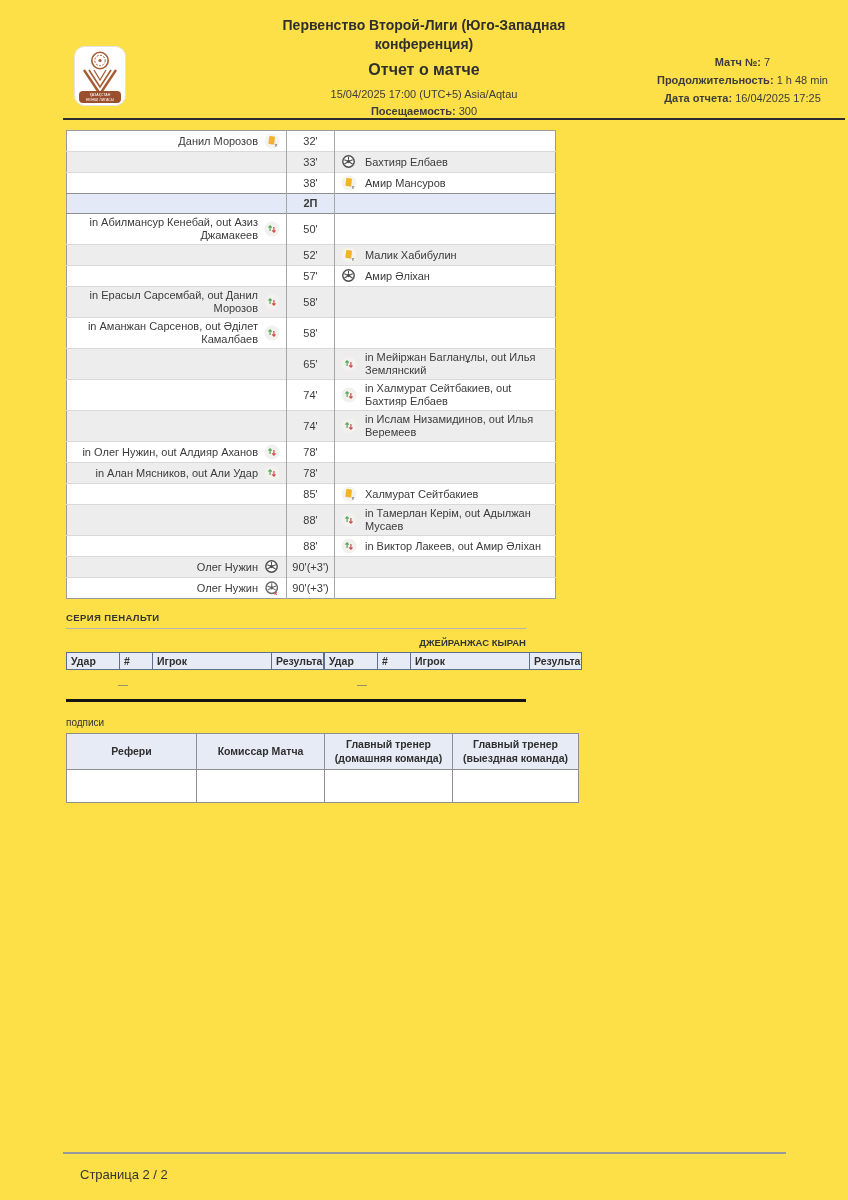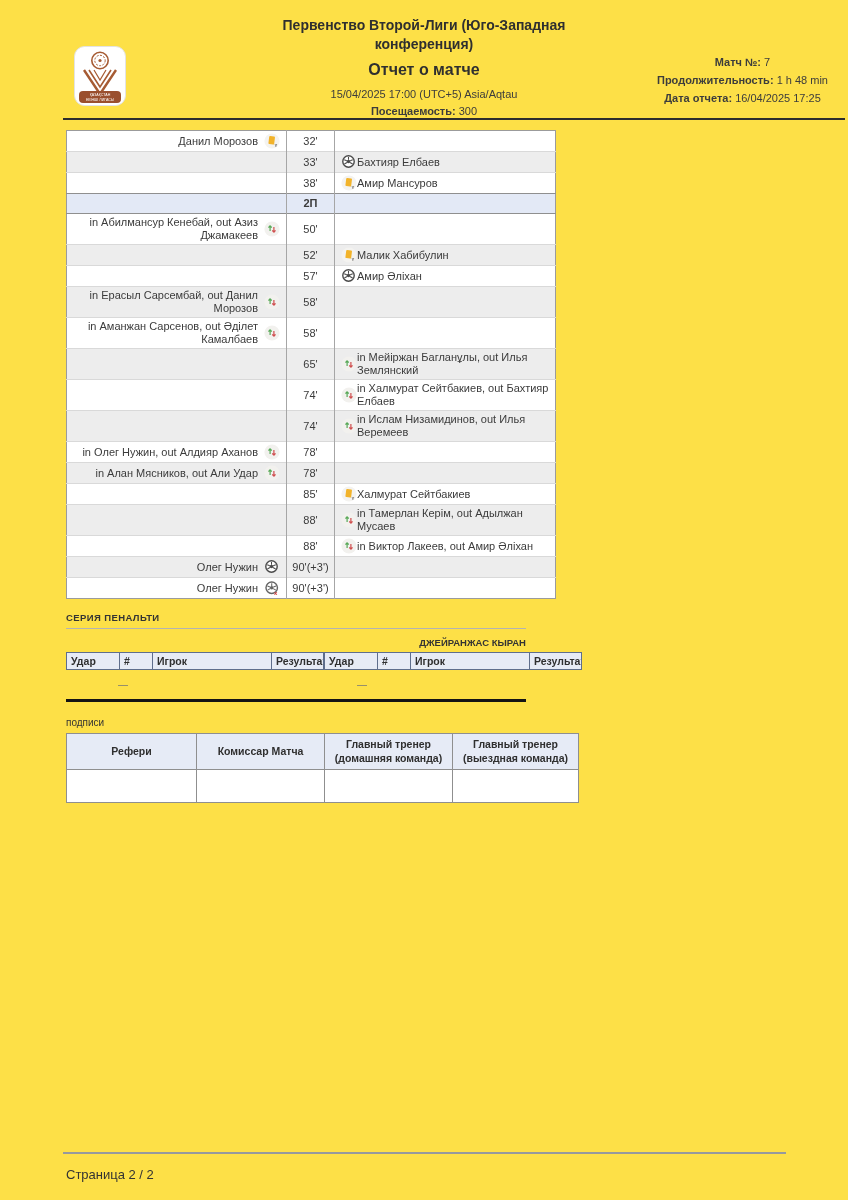--- a/index.html
+++ b/index.html
@@ -25,21 +25,21 @@
   .events-table tr:first-child{border-top:0;}
   .events-table{border:1px solid #9b9b9b;}
   .c-left{width:207px;text-align:right;}
   .c-time{width:45px;text-align:center;border-left:1px solid #a6a6a6 !important;border-right:1px solid #a6a6a6 !important;padding:2px 1px !important;}
   .c-right{width:208px;text-align:left;}
   tr.period-row{background:#e3e9f6;border-top:1px solid #8f8f8f;border-bottom:1px solid #8f8f8f;}
   tr.period-row .c-time{font-weight:bold;line-height:15px;}
   tr.row-alt{background:#ededed;}
   tr.row-plain{background:#ffffff;}
   .cell-h{display:flex;justify-content:flex-end;align-items:center;gap:6px;min-height:14px;}
-  .cell-a{display:flex;justify-content:flex-start;align-items:center;min-height:14px;}
+  .cell-a{display:flex;justify-content:flex-start;align-items:center;gap:8px;min-height:14px;}
   .evt-icon{flex:0 0 auto;display:inline-flex;width:16px;height:16px;}
   .evt-text{min-width:0;}
   
   .pen-section{margin:13px 0 0 66px;width:460px;}
   .pen-title{font-size:9.5px;font-weight:bold;letter-spacing:.4px;color:#333;padding-bottom:5px;border-bottom:1px solid #b3b3b3;}
   .pen-teams{display:flex;justify-content:flex-end;margin-top:8px;font-size:9.5px;font-weight:bold;color:#333;}
   .pen-tables{display:flex;justify-content:space-between;margin-top:4px;}
   .pen-table{border-collapse:collapse;table-layout:fixed;width:221px;font-size:11px;}
   .pen-table th{background:#e7ebf5;border:1px solid #5f6e8c;font-weight:bold;text-align:left;padding:2px 4px;overflow:hidden;white-space:nowrap;font-size:10.5px;color:#2f2f2f;}
   .pt-c1{width:44px;}.pt-c2{width:24px;}.pt-c3{width:110px;}.pt-c4{width:43px;}
@@ -49,21 +49,21 @@
   .thick-rule{margin-top:9px;height:3px;background:#141414;}
   
   .sig-section{margin:15px 0 0 66px;width:460px;}
   .sig-title{font-size:10px;color:#333;margin-bottom:5px;}
   .sig-table{border-collapse:collapse;table-layout:fixed;width:460px;}
   .sig-table th{background:#e6ebf6;border:1px solid #8f8f8f;font-weight:bold;font-size:10.5px;text-align:center;padding:4px 6px;line-height:1.3;color:#2f2f2f;}
   .sig-table td{border:1px solid #8f8f8f;height:30px;background:#fff;}
   .sg-c1{width:117px;}.sg-c2{width:115px;}.sg-c3{width:115px;}.sg-c4{width:113px;}
   
   .footer-rule{position:absolute;top:1152px;left:63px;width:723px;height:2px;background:#96999d;}
-  .footer-text{position:absolute;top:1167px;left:66px;font-size:13px;color:#333;}
+  .footer-text{position:absolute;top:1167px;left:80px;font-size:13px;color:#333;}
 </style>
 </head>
 <body>
 
 <div class="page">
 
   <div class="header">
     <div class="logo">
       <svg width="52" height="60" viewBox="0 0 52 60">
         <rect x="0.5" y="0.5" width="51" height="59" rx="10" fill="#ffffff" stroke="#e3e3e3"></rect>

